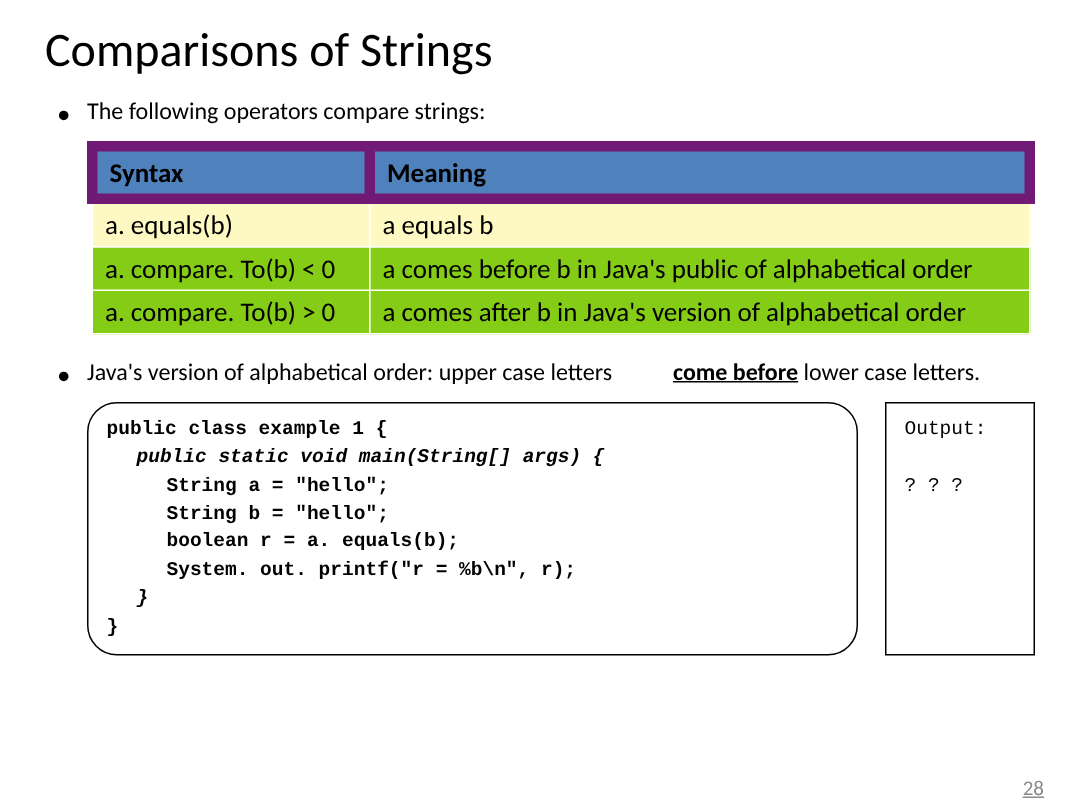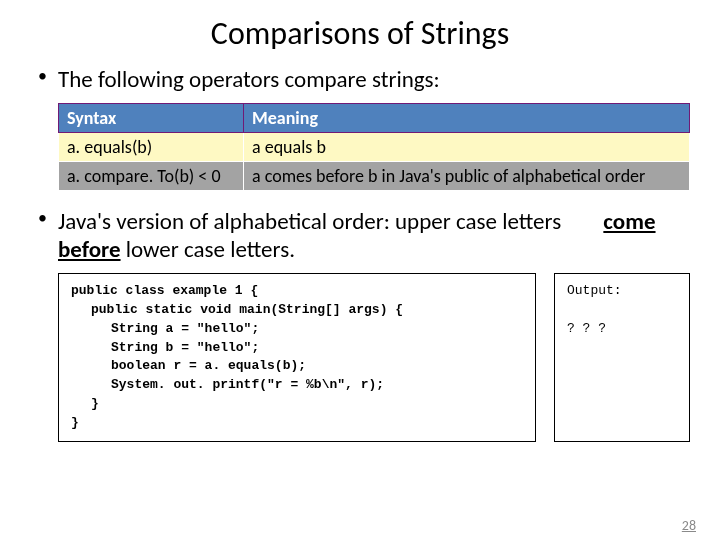--- a/index.html
+++ b/index.html
@@ -9,25 +9,25 @@
     height: 540px;
     font-family: Calibri, Arial, sans-serif;
     color: #000;
     background: #fff;
     position: relative;
     padding: 10px 30px 0 30px;
   }
   h1 {
     font-size: 32px;
     font-weight: 400;
-    text-align: center;
+    text-align: left;
     margin: 4px 0 12px 0;
   }
   .bullet {
-    font-size: 23px;
+    font-size: 16px;
     margin: 8px 0 10px 0;
     padding-left: 28px;
     position: relative;
   }
   .bullet::before {
     content: "•";
     position: absolute;
     left: 8px;
     top: 0;
     font-size: 18px;
@@ -39,58 +39,58 @@
   strong { font-weight: 700; margin-left: 37px; }
   table {
     width: 100%;
     border-collapse: collapse;
     margin: 0 0 16px 28px;
     width: calc(100% - 28px);
     font-size: 18px;
   }
   th {
     background: #4f81bd;
-    color: #ffffff;
+    color: #000000;
     text-align: left;
     font-weight: 700;
     padding: 3px 8px;
-    border: 1px solid #701a75;
+    border: 7px solid #701a75;
   }
   td {
     padding: 3px 8px;
     border: 1px solid #fff;
   }
   tr.rowA { background: #fef9c3; }
-  tr.rowB { background: #a3a3a3; }
+  tr.rowB { background: #84cc16; }
   td.syntax { width: 185px; white-space: nowrap; }
   .boxes {
     display: flex;
     gap: 18px;
     margin-left: 28px;
     margin-top: 8px;
   }
   .codebox, .outbox {
     border: 1px solid #000;
     padding: 8px 12px;
     font-family: "Courier New", monospace;
     font-size: 13px;
     line-height: 1.45;
     background: #fff;
   }
-  .codebox { flex: 1; font-weight: 700; }
-  .outbox { width: 136px; }
+  .codebox { flex: 1; font-weight: 700; border-radius: 20px; }
+  .outbox { width: 100px; }
   .pagenum {
     position: absolute;
     right: 24px;
     bottom: 6px;
     font-size: 14px;
     color: #8a8a8a;
     text-decoration: underline;
   }
-  .in1 { padding-left: 20px; display: block; }
+  .in1 { padding-left: 20px; display: block; font-style: italic; }
   .in2 { padding-left: 40px; display: block; }
 </style>
 </head>
 <body>
 
 <h1>Comparisons of Strings</h1>
 
 <div class="bullet">The following operators compare strings:</div>
 
 <table>
@@ -99,20 +99,24 @@
     <th>Syntax</th>
     <th>Meaning</th>
   </tr>
   <tr class="rowA">
     <td class="syntax">a. equals(b)</td>
     <td>a equals b</td>
   </tr>
   <tr class="rowB">
     <td class="syntax">a. compare. To(b)  &lt;  0</td>
     <td>a comes before b in Java's public of alphabetical order</td>
+  </tr>
+  <tr class="rowB">
+    <td class="syntax">a. compare. To(b)  &gt;  0</td>
+    <td>a comes after b in Java's version of alphabetical order</td>
   </tr>
 </tbody>
   </table>
 
 <div class="bullet bullet2">
   <span>Java's version of alphabetical order: upper case letters </span><strong class="underline">come before</strong><span> lower case letters.</span>
 </div>
 
 <div class="boxes">
   <div class="codebox">

